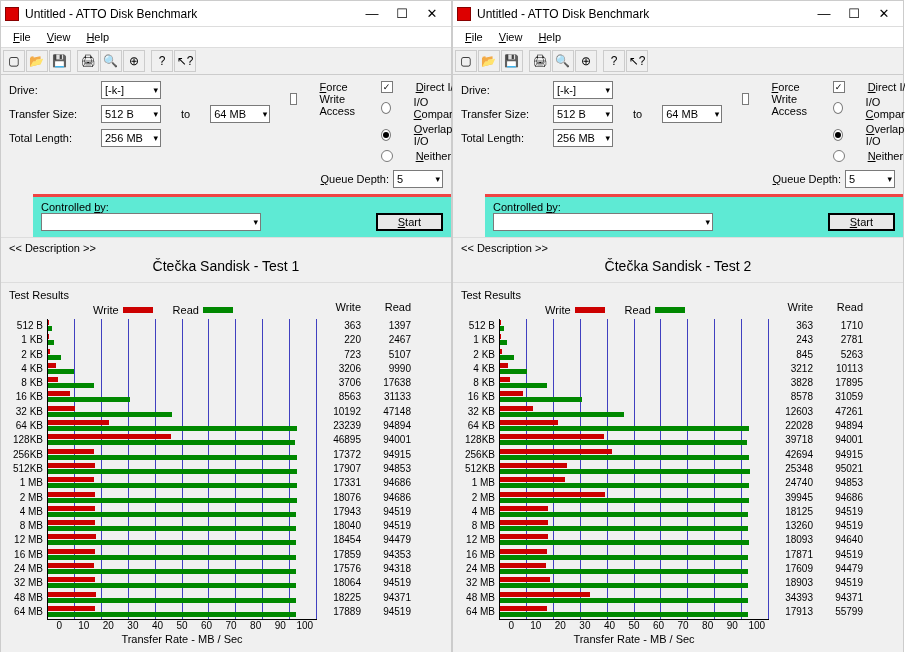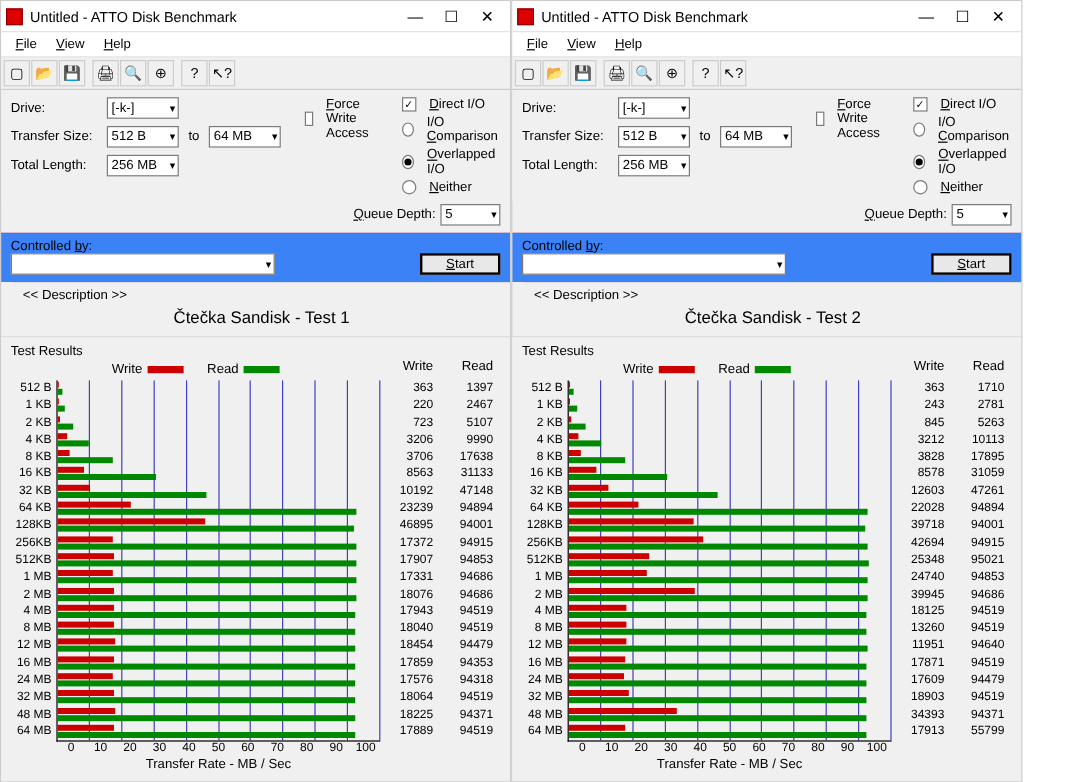--- a/index.html
+++ b/index.html
@@ -12,32 +12,32 @@
 .win-btn { width: 30px; height: 24px; text-align: center; line-height: 24px; font-size: 13px; cursor: pointer; }
 .menubar { display: flex; background: #fff; padding: 2px 4px; border-bottom: 1px solid #ddd; }
 .menu-item { padding: 2px 8px; cursor: pointer; }
 .menu-item u { text-decoration: underline; }
 .toolbar { display: flex; background: #f0f0f0; padding: 2px; border-bottom: 1px solid #ccc; gap: 1px; }
 .tool-btn { width: 22px; height: 22px; border: 1px solid #ccc; background: #f0f0f0; display: flex; align-items: center; justify-content: center; cursor: pointer; font-size: 12px; }
 .tool-sep { width: 4px; }
 .settings { background: #f0f0f0; padding: 6px 8px; display: flex; gap: 20px; }
 .settings-col { display: flex; flex-direction: column; gap: 6px; }
 .settings-col2 { display: flex; flex-direction: column; gap: 3px; }
-.field-row { display: flex; align-items: center; gap: 8px; }
+.field-row { display: flex; align-items: center; gap: 20px; }
 .field-label { width: 72px; }
 .dropdown { border: 1px solid #7a7a7a; background: #fff; padding: 1px 16px 1px 3px; position: relative; display: inline-flex; align-items: center; min-width: 50px; height: 18px; }
 .dropdown::after { content: "▾"; position: absolute; right: 2px; font-size: 9px; }
 .checkbox { width: 12px; height: 12px; border: 1px solid #7a7a7a; background: #fff; display: inline-flex; align-items: center; justify-content: center; font-size: 9px; margin-right: 3px; }
 .radio { width: 12px; height: 12px; border: 1px solid #7a7a7a; border-radius: 50%; background: #fff; display: inline-flex; align-items: center; justify-content: center; margin-right: 3px; }
 .radio-dot { width: 6px; height: 6px; background: #000; border-radius: 50%; }
 .queue-row { display: flex; justify-content: flex-end; padding: 2px 8px 6px; gap: 4px; align-items: center; }
-.ctrl-section { background: #3b82f6; padding: 4px 8px 6px; border-top: 1px solid #ef4444; }
+.ctrl-section { background: #5eead4; padding: 4px 8px 6px; border-top: 3px solid #ef4444; margin-left: 32px; }
 .ctrl-row { display: flex; align-items: center; gap: 10px; }
 .start-btn { border: 2px solid #000; background: #e8e8e8; padding: 1px 20px; margin-left: auto; cursor: pointer; text-align: center; }
-.desc-section { background: #f0f0f0; padding: 4px 8px; border-top: 1px solid #ddd; margin-left: 10px; }
+.desc-section { background: #f0f0f0; padding: 4px 8px; border-top: 1px solid #ddd; }
 .desc-title { font-size: 11px; }
 .desc-text { font-size: 14px; text-align: center; padding: 4px 0; }
 .results { background: #f0f0f0; padding: 4px 8px 8px; border-top: 1px solid #ddd; }
 .results-header { text-align: left; font-size: 11px; padding: 2px 0 0; }
 .legend { display: flex; justify-content: center; gap: 20px; padding: 2px 0; align-items: center; }
 .leg-item { display: flex; align-items: center; gap: 4px; }
 .leg-swatch { width: 30px; height: 6px; }
 .chart-area { display: flex; }
 .y-labels { width: 38px; display: flex; flex-direction: column; text-align: right; padding-right: 4px; }
 .y-label { height: 14.3px; font-size: 10px; line-height: 14.3px; }
@@ -666,21 +666,21 @@
             </div>
             <div class="val-row">
               <div class="val-cell">18125</div>
               <div class="val-cell">94519</div>
             </div>
             <div class="val-row">
               <div class="val-cell">13260</div>
               <div class="val-cell">94519</div>
             </div>
             <div class="val-row">
-              <div class="val-cell">11951</div>
+              <div class="val-cell">18093</div>
               <div class="val-cell">94640</div>
             </div>
             <div class="val-row">
               <div class="val-cell">17871</div>
               <div class="val-cell">94519</div>
             </div>
             <div class="val-row">
               <div class="val-cell">17609</div>
               <div class="val-cell">94479</div>
             </div>

